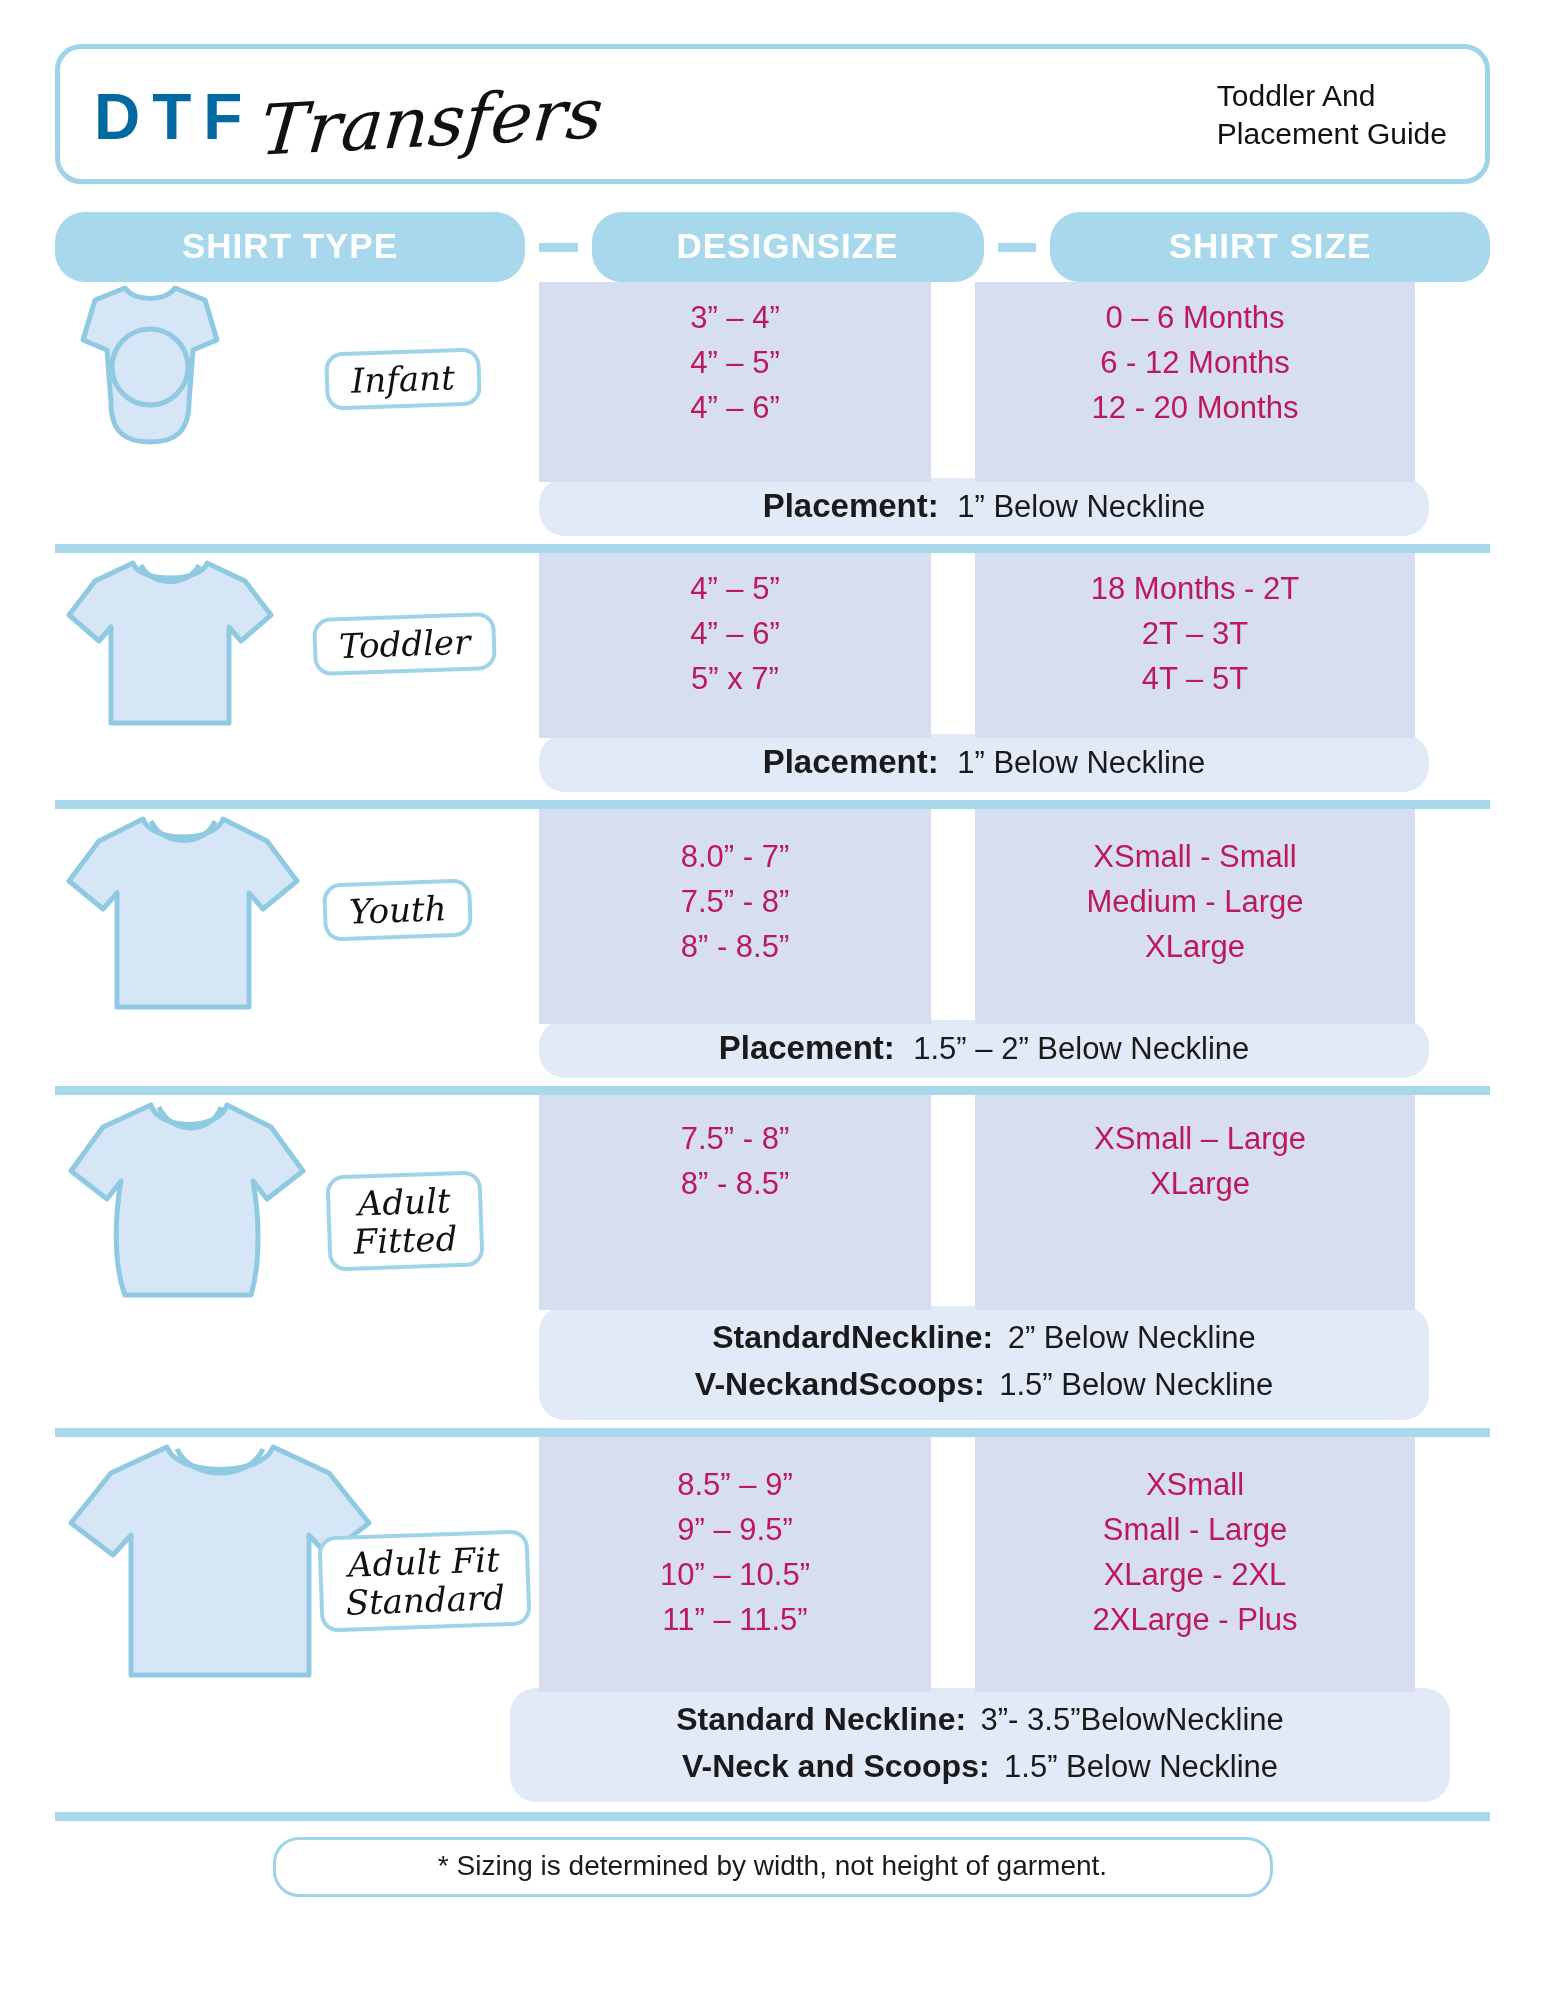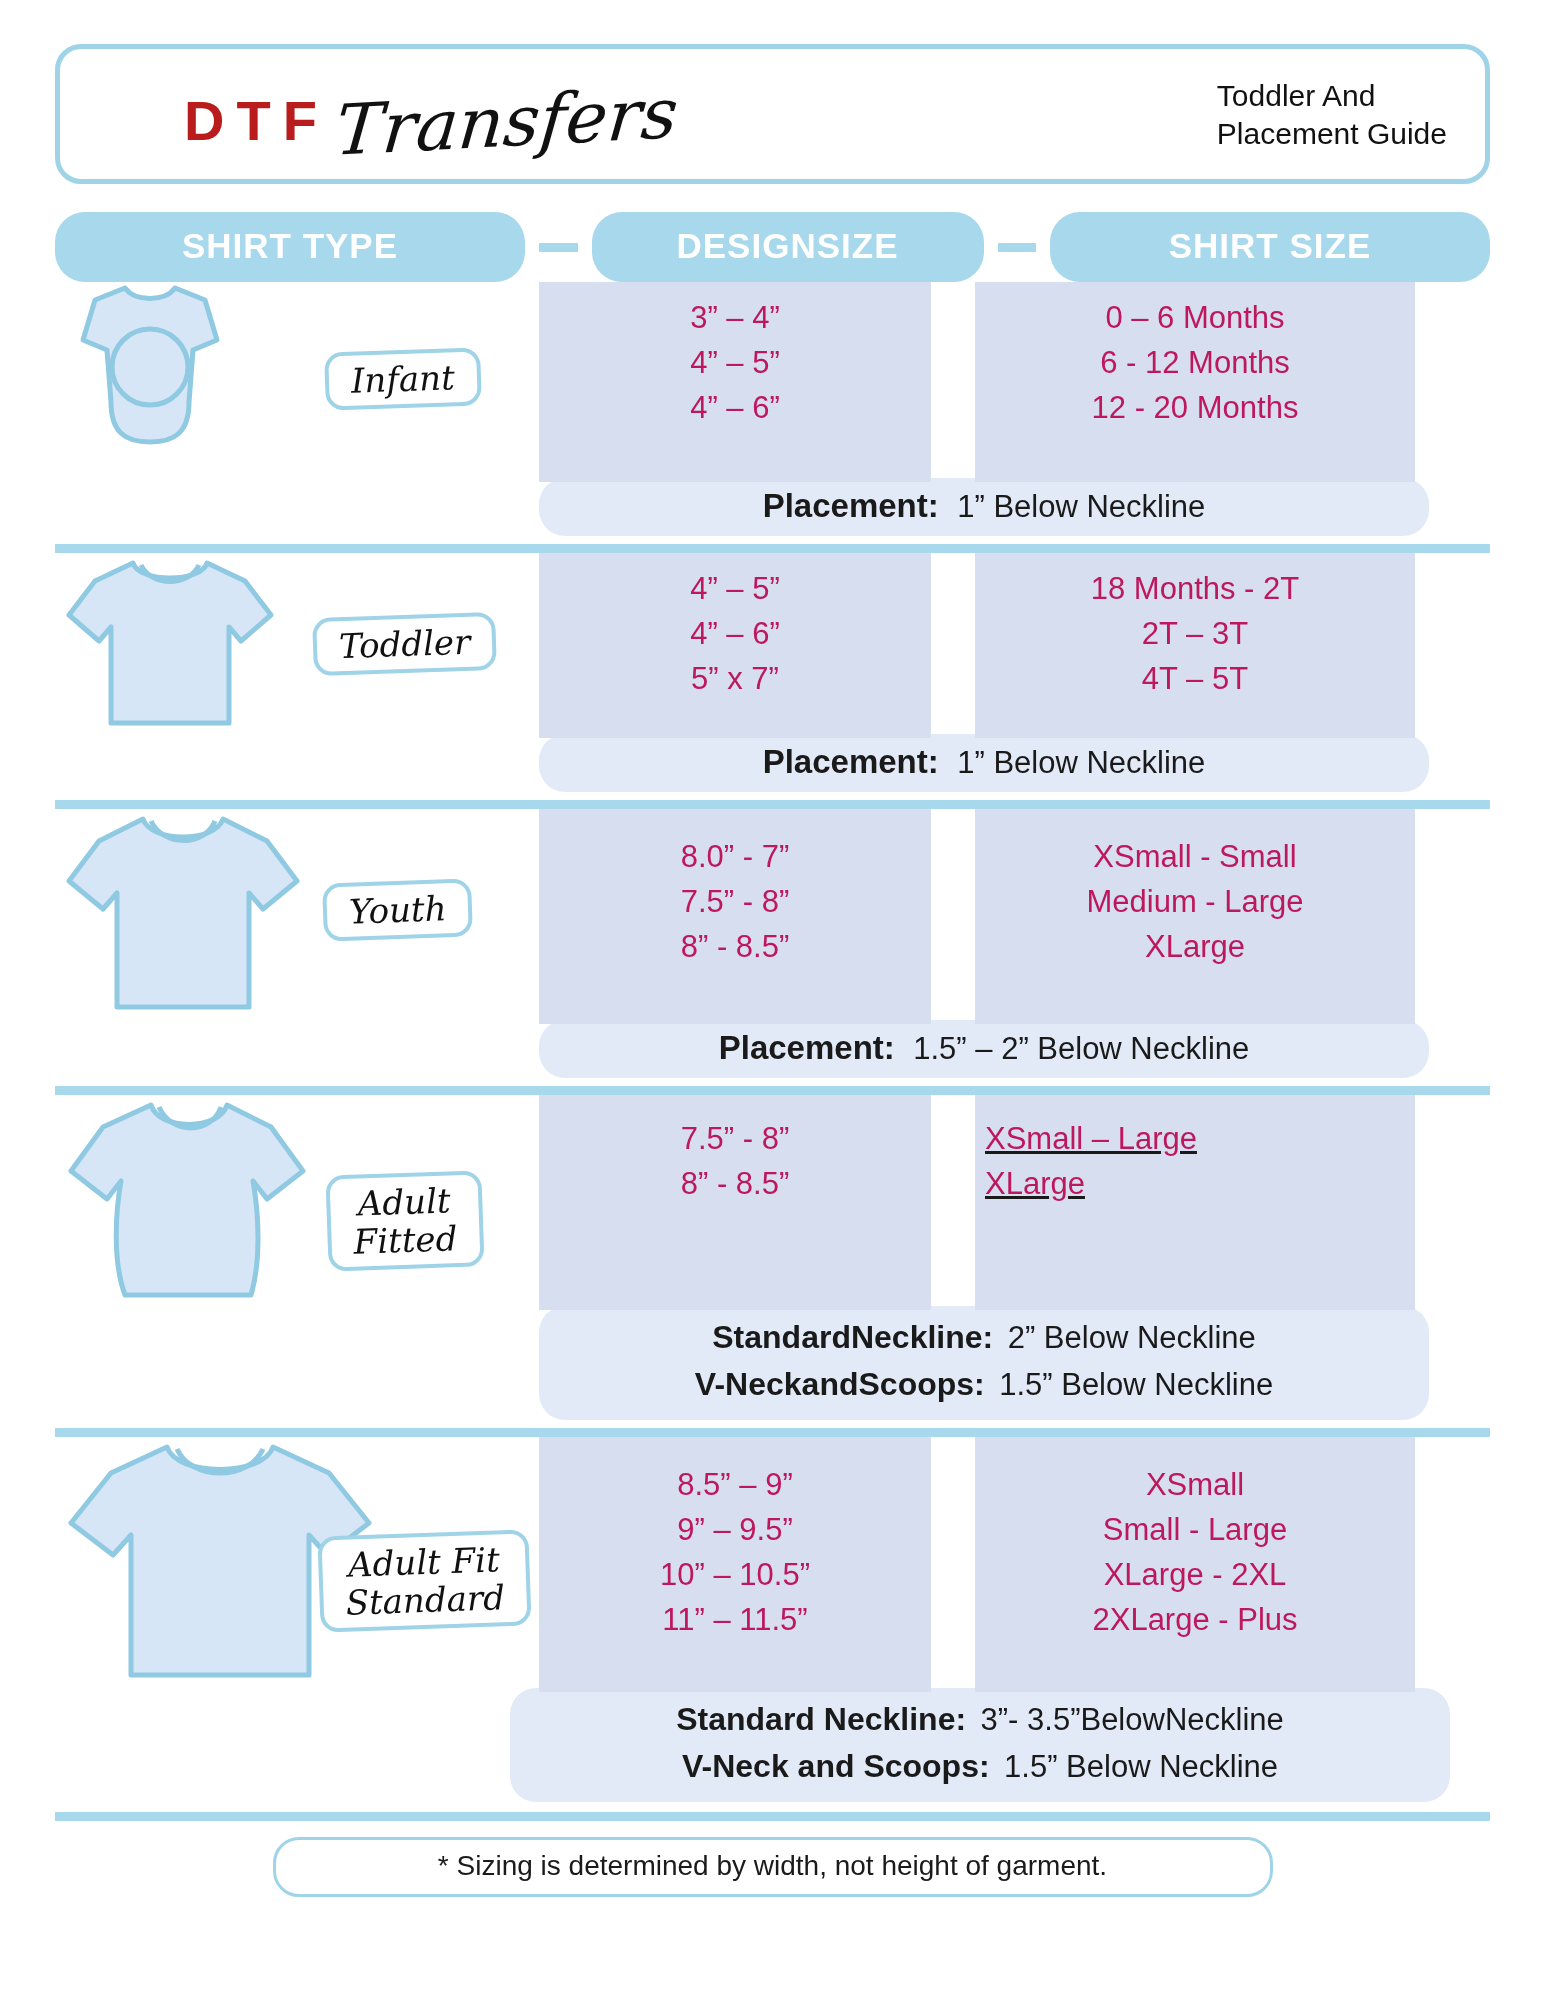--- a/index.html
+++ b/index.html
@@ -22,25 +22,24 @@
     border-radius: 26px;
     display: flex;
     align-items: center;
     padding: 0 34px;
     position: relative;
   }
   .logo-wrap { display:flex; align-items:flex-end; }
   .logo-dtf {
     font-family: "Liberation Sans", sans-serif;
     font-weight: 700;
-    font-size: 56px;
+    font-size: 64px;
     letter-spacing: 12px;
     line-height: 1;
-    color: #b91c1c;
-    margin-left: 90px;
+    color: #0369a1;
   }
   .logo-script {
     font-family: "DejaVu Serif", serif;
     font-style: italic;
     font-size: 70px;
     line-height: 1;
     color: #111;
     margin-left: 8px;
     transform: skewX(-8deg) rotate(-3deg);
     position: relative;
@@ -296,21 +295,21 @@
           <div>Adult</div>
           <div>Fitted</div>
         </div>
       </div>
       <div class="spacer"></div>
       <div class="cell-design lines" style="padding-top:22px; padding-bottom:18px;">
         <div>7.5” - 8”</div>
         <div>8” - 8.5”</div>
       </div>
       <div class="gap-col" style="background:#d6df f0;"></div>
-      <div class="cell-size lines" style="padding-top:22px; padding-bottom:18px; text-align:left; padding-left:10px;text-decoration:underline;">
+      <div class="cell-size lines" style="padding-top:22px; padding-bottom:18px; text-align:center; padding-left:10px;">
         <div>XSmall – Large</div>
         <div>XLarge</div>
       </div>
     </div>
     <div class="placement2" style="margin-top:-4px;">
       <div class="pline">
         <b>StandardNeckline:</b>
         <span style="margin-left:10px;">2” Below Neckline</span>
       </div>
       <div class="pline">

